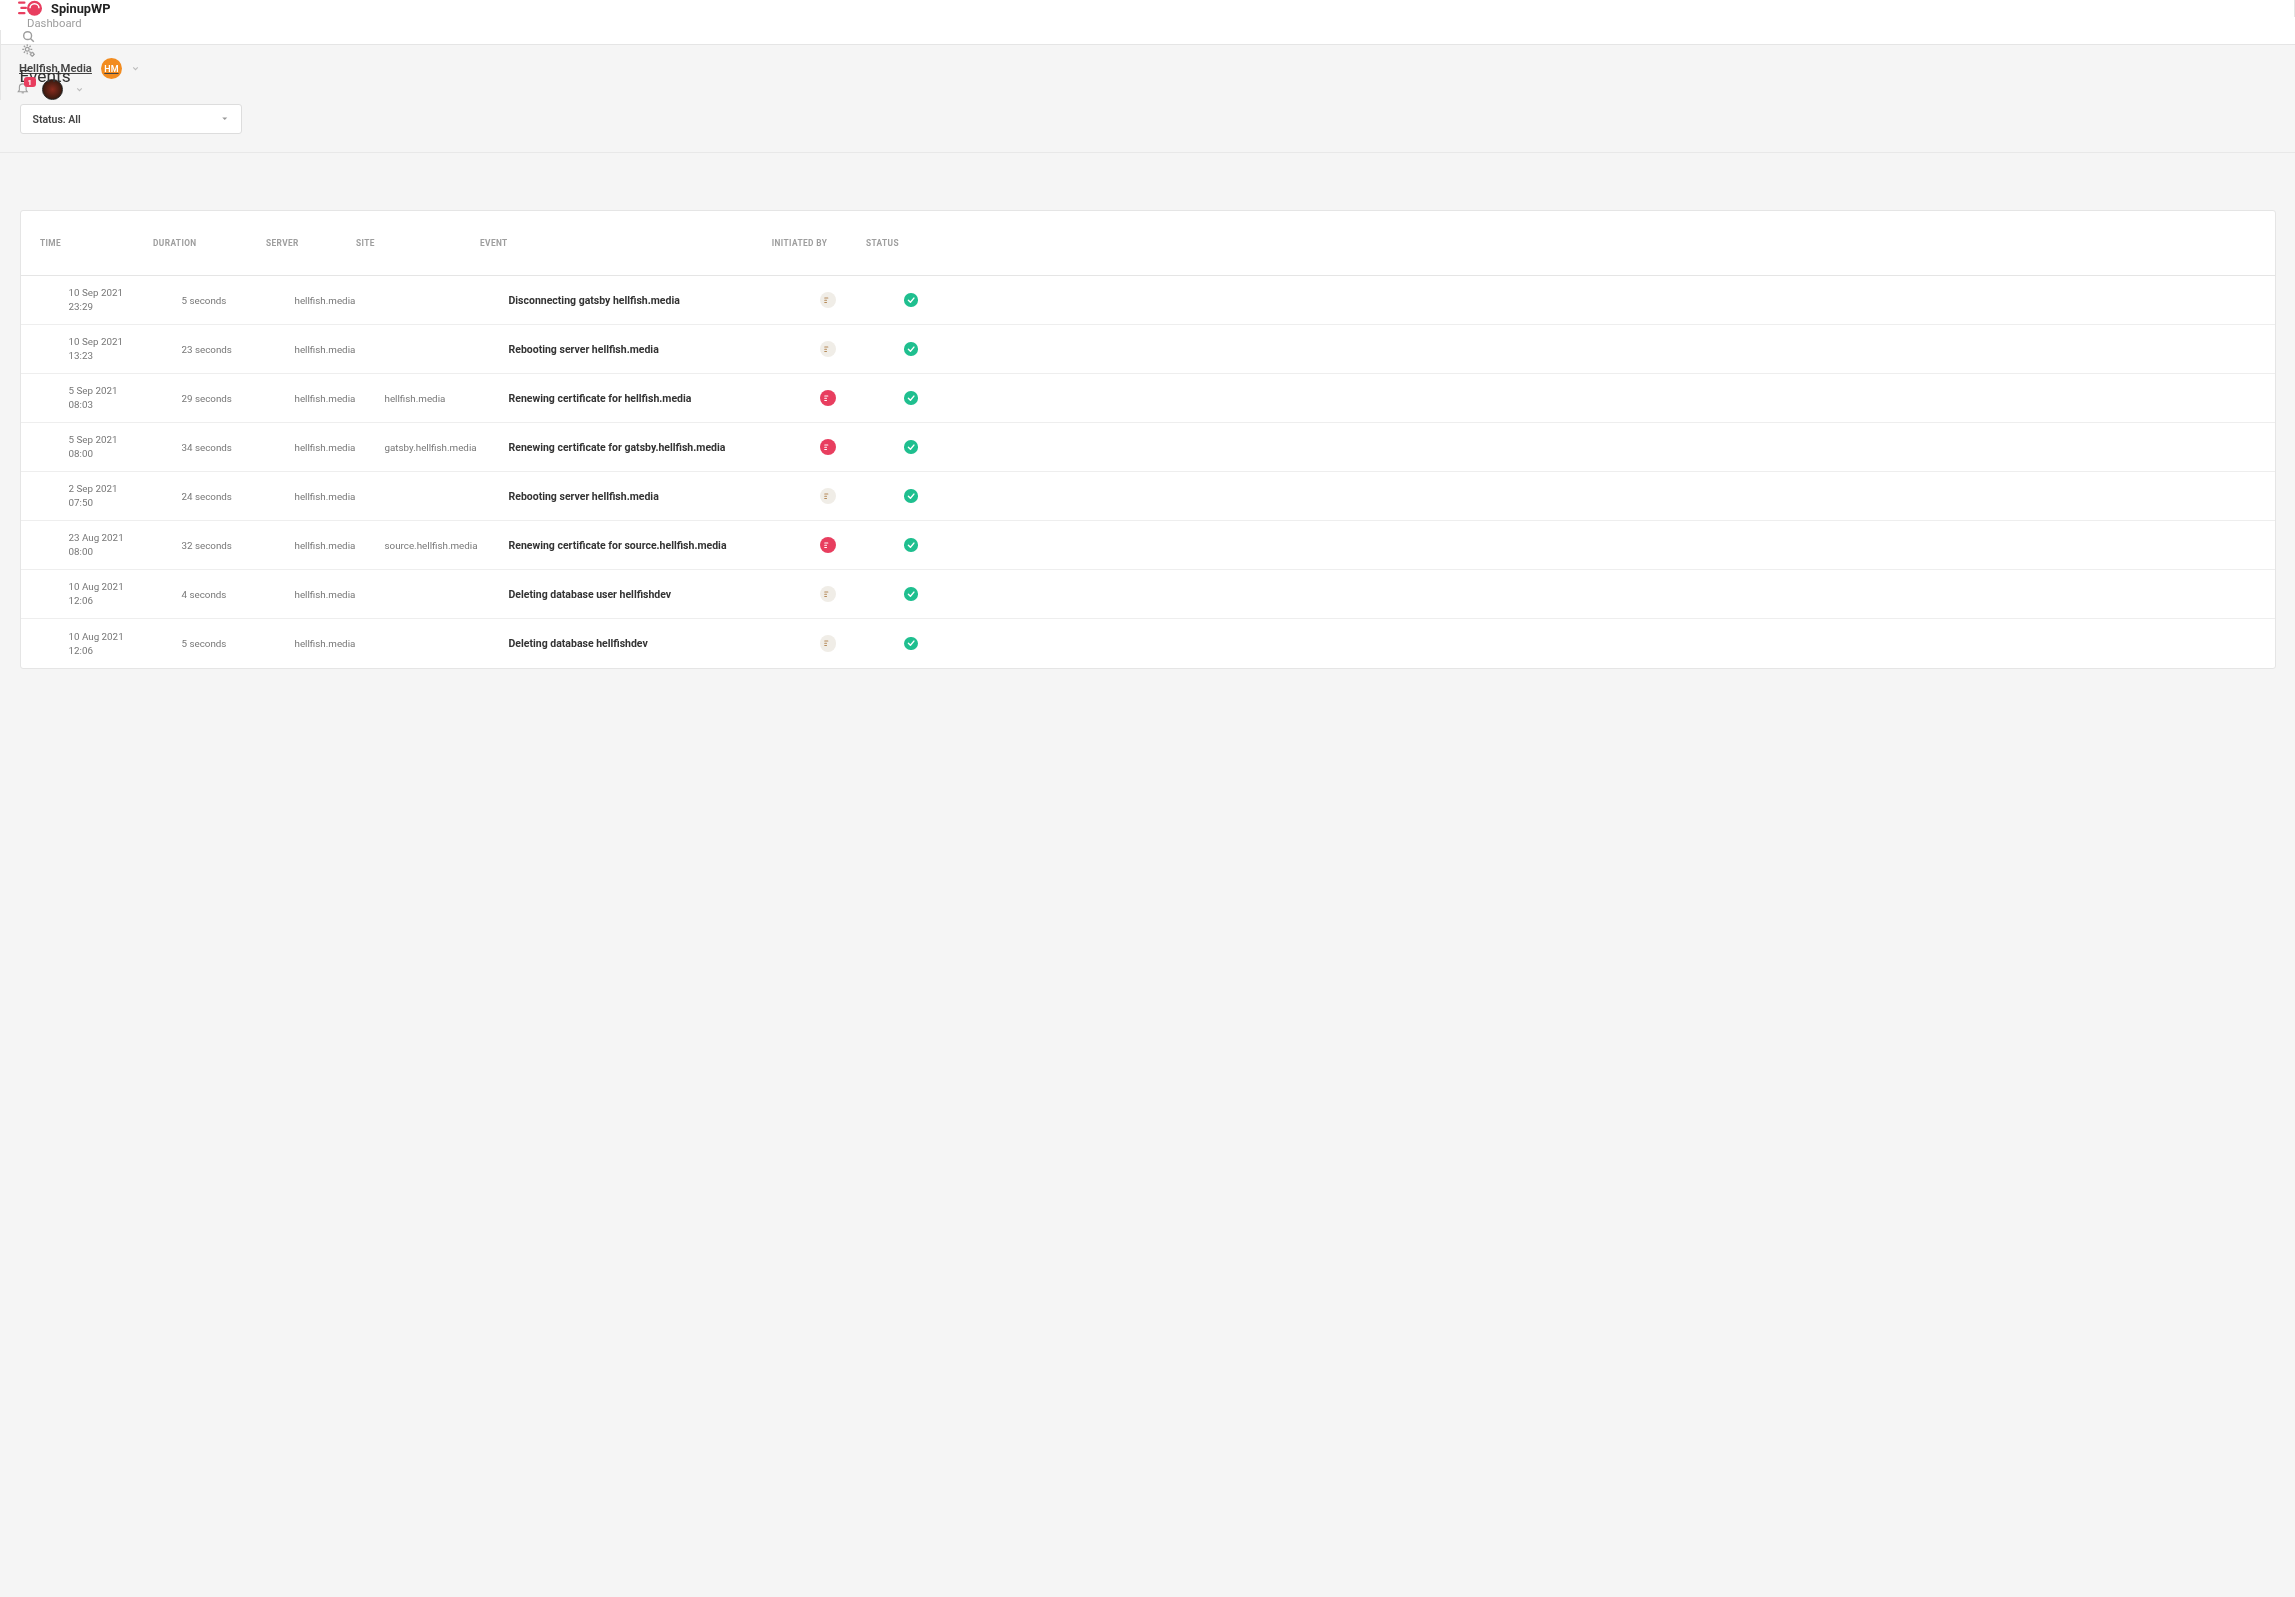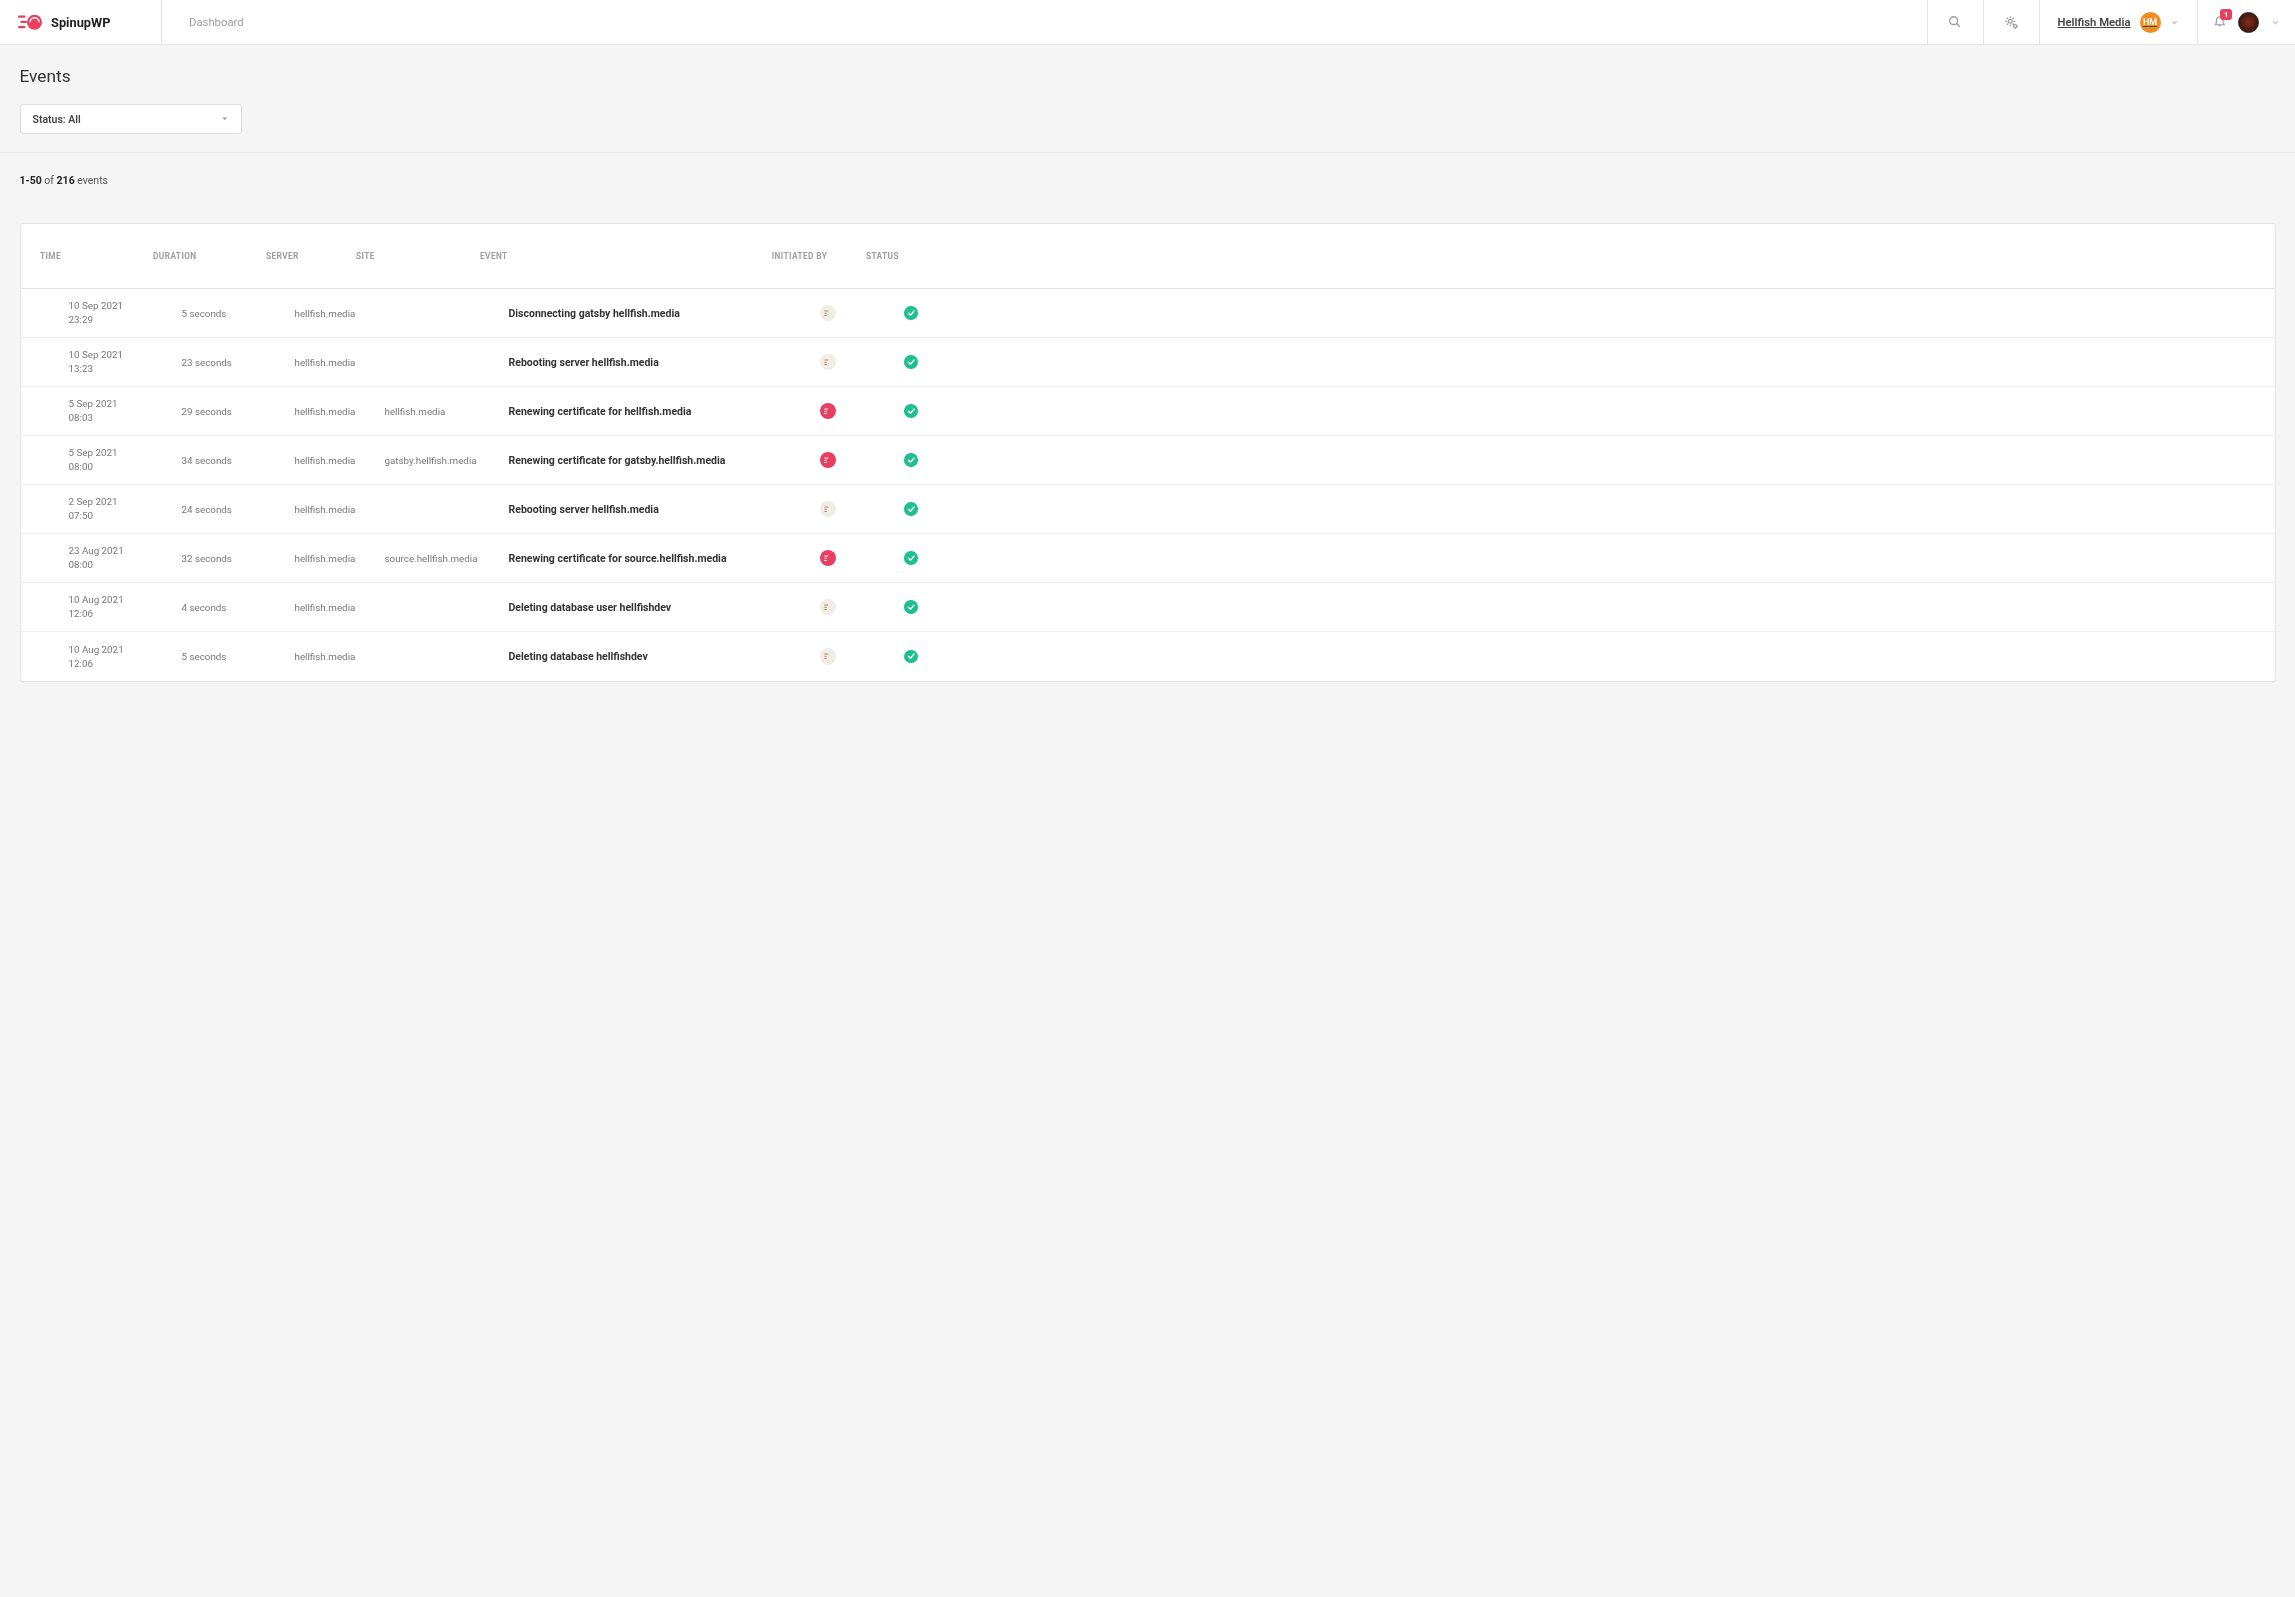--- a/index.html
+++ b/index.html
@@ -10,20 +10,21 @@
     font-size: 10.5px;
   }
 
   
   .header {
     background: #fff;
     height: 45px;
     display: flex;
     align-items: stretch;
     border-bottom: 0.8px solid #e5e5e5;
+    flex-direction: column;
   }
   .logo-cell {
     display: flex;
     align-items: center;
     padding: 0 18px;
     border-right: 0.8px solid #e5e5e5;
     min-width: 162px;
   }
   .logo {
     display: flex;
@@ -270,23 +271,20 @@
   <div class="filter-select">
     <span>Status: All</span>
     <svg class="chev" width="7.5" height="7.5" viewBox="0 0 24 24" fill="#999">
         <polygon points="4,8 20,8 12,16"></polygon>
       </svg>
   </div>
 </div>
 
 <div class="content">
 
-  <div class="result-count">
-    <span class="strong">1-50</span><span> of </span><span class="strong">216</span><span> events</span>
-  </div>
 
   <div class="table-card">
     <div class="thead">
       <div class="th">TIME</div>
       <div class="th">DURATION</div>
       <div class="th">SERVER</div>
       <div class="th">SITE</div>
       <div class="th">EVENT</div>
       <div class="th center">INITIATED BY</div>
       <div class="th center">STATUS</div>

